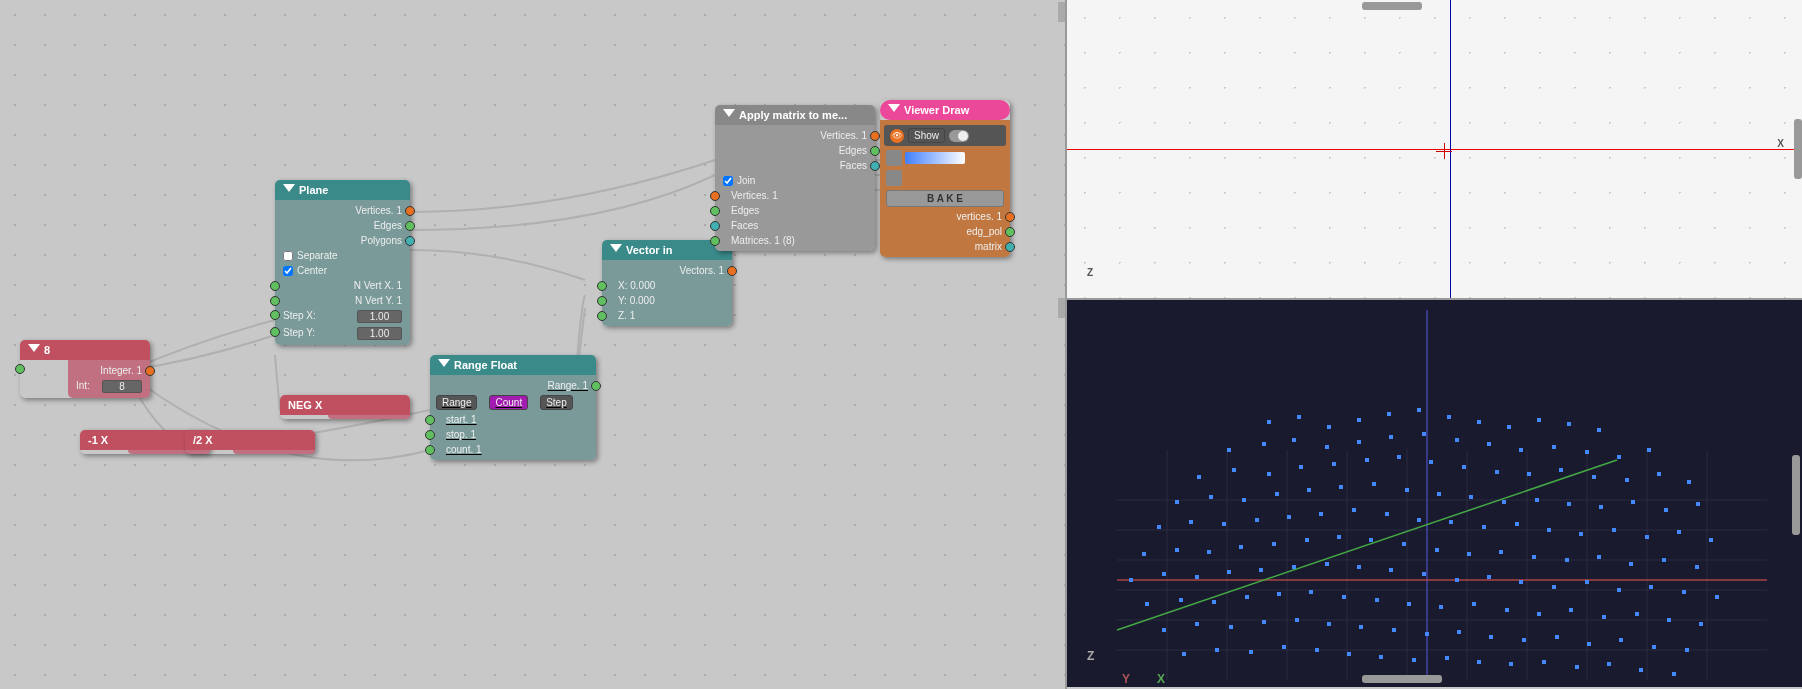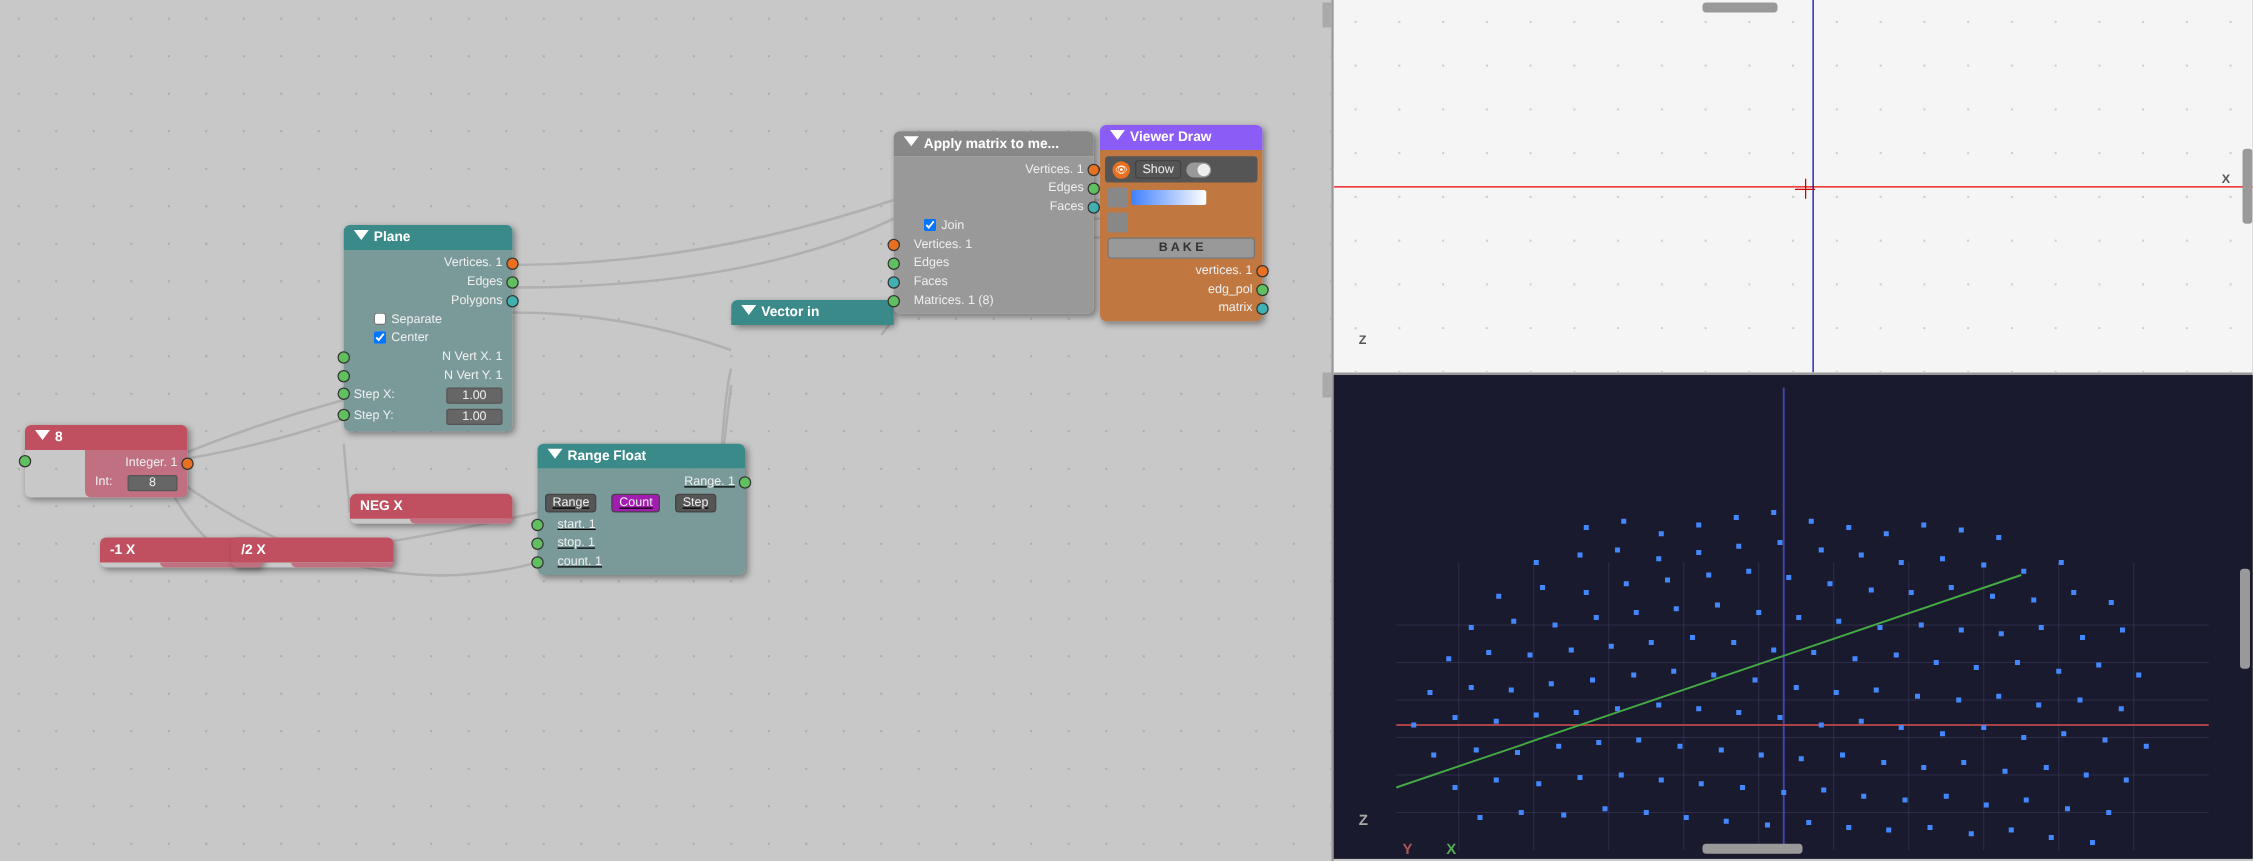--- a/index.html
+++ b/index.html
@@ -121,38 +121,38 @@
 
     
     .node-red .node-header { background: #c05060; color: white; }
     .node-red .node-body { background: #c07080; margin-left: 48px; }
 
     
     .node-gray .node-header { background: #888; color: white; }
     .node-gray .node-body { background: #999; }
 
     
-    .node-orange .node-header { background: #8b5cf6; color: white; }
+    .node-orange .node-header { background: #ec4899; color: white; border-radius: 10px; }
     .node-orange .node-body { background: #c07840; }
 
     
     #node-plane { left: 275px; top: 180px; width: 135px; }
     #node-8 { left: 20px; top: 340px; width: 110px; }
     #node-neg-x { left: 280px; top: 395px; width: 75px; }
     #node-minus1x { left: 80px; top: 430px; width: 55px; }
     #node-div2x { left: 185px; top: 430px; width: 55px; }
     #node-range-float { left: 430px; top: 355px; width: 166px; }
-    #node-vector-in { left: 585px; top: 240px; width: 120px; }
+    #node-vector-in { left: 602px; top: 240px; width: 120px; }
     #node-apply-matrix { left: 715px; top: 105px; width: 160px; }
     #node-viewer-draw { left: 880px; top: 100px; width: 130px; }
 
     .node-checkbox {
-      display: flex; gap: 4px;
+      display: flex; align-items: center; gap: 4px;
       padding: 2px 8px;
-      color: #eee; font-size: 10px; margin-left: 16px;
+      color: #eee; font-size: 10px;
     }
     .node-checkbox input { width: 10px; height: 10px; }
 
     .node-input-field {
       background: #666;
       border: 1px solid #555;
       color: #eee;
       font-size: 10px;
       width: 50px;
       text-align: center;
@@ -426,20 +426,38 @@
         <div class="socket socket-left socket-green"></div>
         <span style="margin-left:8px;">count. 1</span>
       </div>
     </div>
   </div>
 
   <div class="node node-teal" id="node-vector-in">
     <div class="node-header">
       <span class="triangle" style="color:white"></span>
       <span>Vector in</span>
+    </div>
+    <div class="node-body" style="background:#7a9a9a;">
+      <div class="node-row">
+        <span>Vectors. 1</span>
+        <div class="socket socket-right socket-orange"></div>
+      </div>
+      <div class="node-row left-aligned">
+        <div class="socket socket-left socket-green"></div>
+        <span style="margin-left:8px;">X: 0.000</span>
+      </div>
+      <div class="node-row left-aligned">
+        <div class="socket socket-left socket-green"></div>
+        <span style="margin-left:8px;">Y: 0.000</span>
+      </div>
+      <div class="node-row left-aligned">
+        <div class="socket socket-left socket-green"></div>
+        <span style="margin-left:8px;">Z. 1</span>
+      </div>
     </div>
   </div>
 
   <div class="node node-gray" id="node-apply-matrix">
     <div class="node-header">
       <span class="triangle" style="color:white"></span>
       <span>Apply matrix to me...</span>
     </div>
     <div class="node-body" style="background:#999;">
       <div class="node-row">

